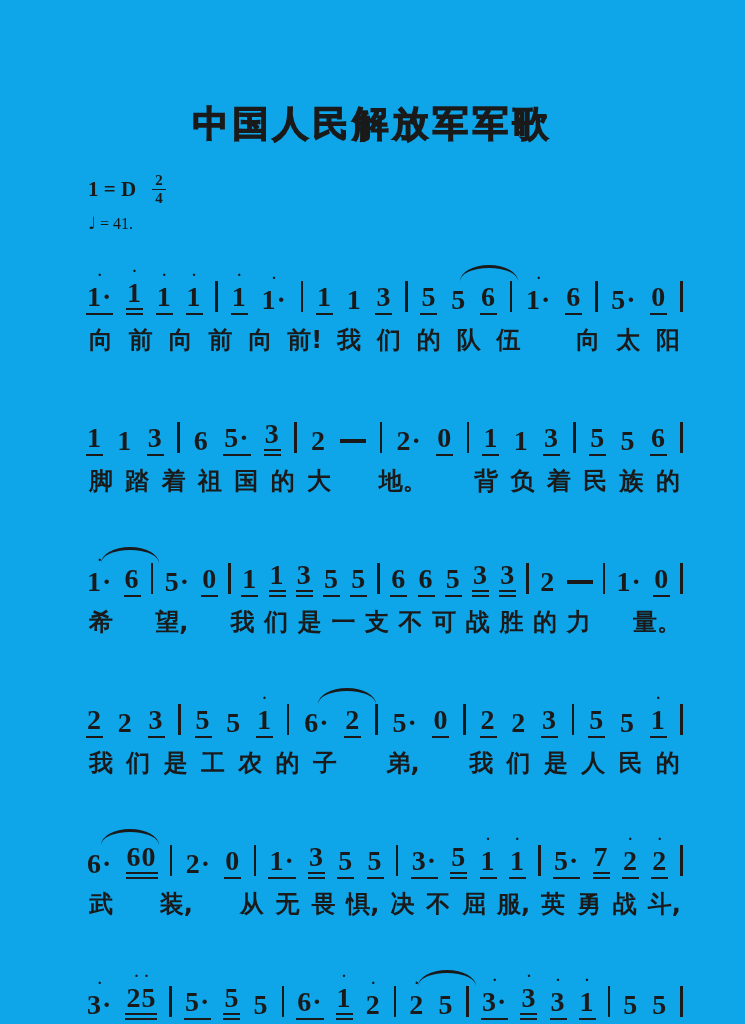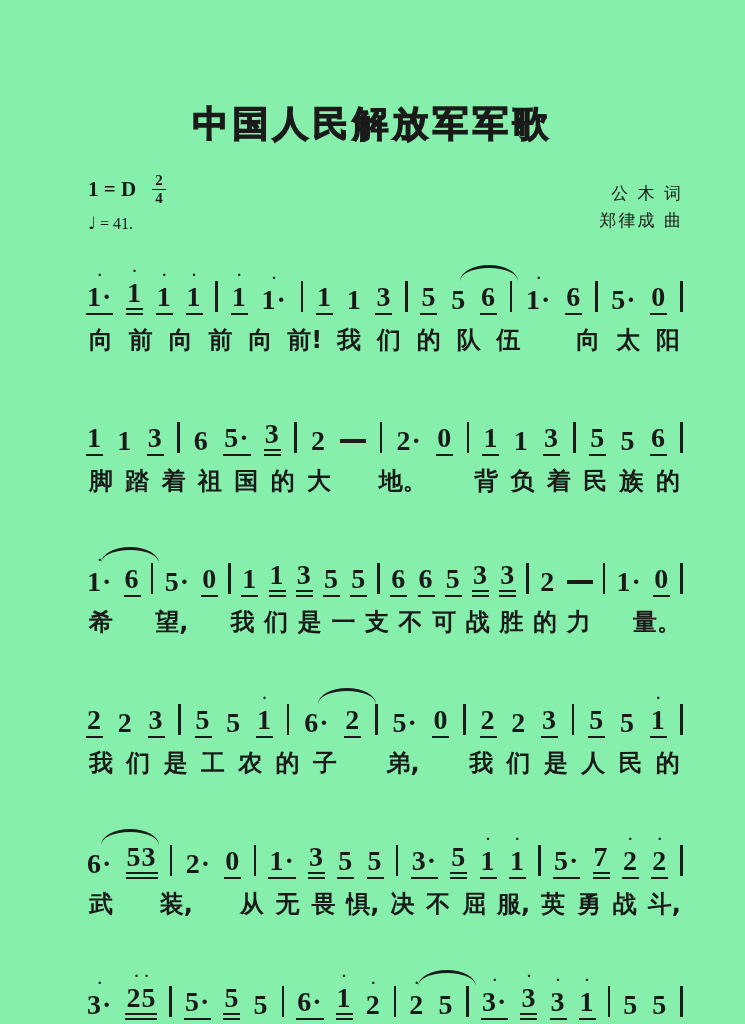--- a/index.html
+++ b/index.html
@@ -1,28 +1,28 @@
 <!DOCTYPE html>
 <html><head>
 <meta charset="utf-8">
 <style>
   html,body{margin:0;padding:0;background:#e8e8e6;}
   .page{
     width:745px;height:1024px;margin:0 auto;position:relative;overflow:hidden;
-    background:#86efac;color:#1a1a1a;box-sizing:border-box;
+    background:#0ea5e9;color:#1a1a1a;box-sizing:border-box;
     font-family:"Liberation Serif","DejaVu Serif",serif;
   }
   
   .title{
     margin-top:100px;text-align:center;
     font-family:"DejaVu Sans","Liberation Sans",sans-serif;
     font-size:36px;font-weight:900;letter-spacing:4px;
     -webkit-text-stroke:1.3px #1a1a1a;
   }
-  .meta{display:flex;justify-content:space-between;align-items:flex-end;
+  .meta{display:flex;justify-content:space-between;align-items:flex-start;
     margin:24px 62px 0 88px;}
   .keyline{font-size:21px;font-weight:bold;display:flex;align-items:center;}
   .frac{display:inline-flex;flex-direction:column;align-items:center;
     font-size:15px;line-height:15px;margin-left:16px;font-weight:bold;}
   .frac .num{border-bottom:1.6px solid #1a1a1a;padding:0 3px 1px;}
   .frac .den{padding-top:1px;}
   .tempo{margin-top:7px;font-size:16px;}
   .tempo .tn{font-family:"DejaVu Sans",sans-serif;font-size:17px;}
   .credits{font-size:17px;line-height:1.55;text-align:right;
     font-family:"DejaVu Sans","Liberation Sans",sans-serif;letter-spacing:2px;}
@@ -60,24 +60,20 @@
         <span class="frac">
           <span class="num">2</span>
           <span class="den">4</span>
         </span>
       </div>
       <div class="tempo">
         <span class="tn">♩</span>
         <span>= 41.</span>
       </div>
     </div>
-    <div class="credits">
-      <div>公 木 词</div>
-      <div>郑律成 曲</div>
-    </div>
   </div>
 
   <div class="score">
       <div class="system">
         <div class="notes-row">
           <span class="note">
             <span class="updots">·</span>
             <span class="gl u1">1·</span>
           </span>
           <span class="note">
@@ -449,21 +445,21 @@
       </div>
       <div class="system">
         <div class="notes-row">
           <span class="note">
             <span class="updots">&nbsp;</span>
             <span class="gl">6·</span>
             <span class="slur"></span>
           </span>
           <span class="note">
             <span class="updots">&nbsp;</span>
-            <span class="gl u2">53</span>
+            <span class="gl u2">60</span>
           </span>
           <span class="bartok"></span>
           <span class="note">
             <span class="updots">&nbsp;</span>
             <span class="gl">2·</span>
           </span>
           <span class="note">
             <span class="updots">&nbsp;</span>
             <span class="gl u1">0</span>
           </span>

